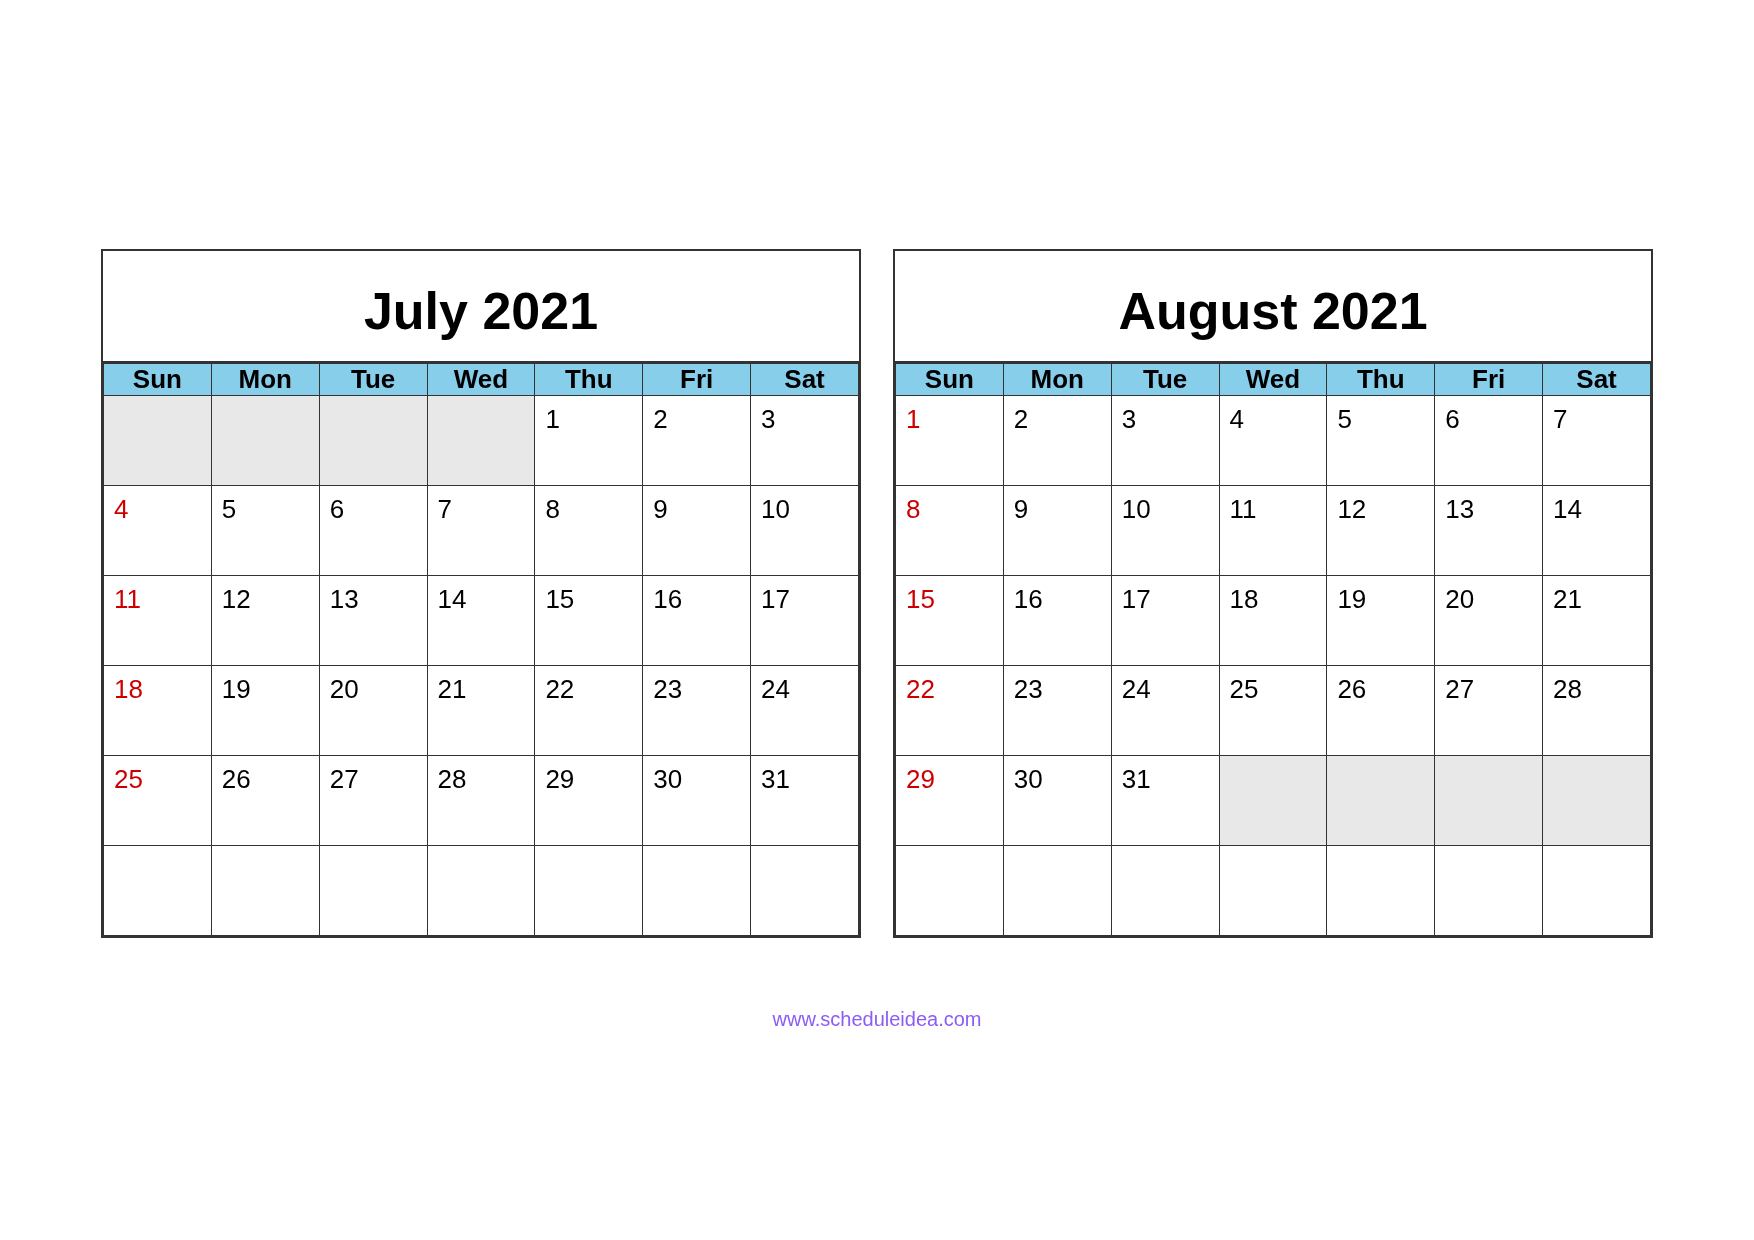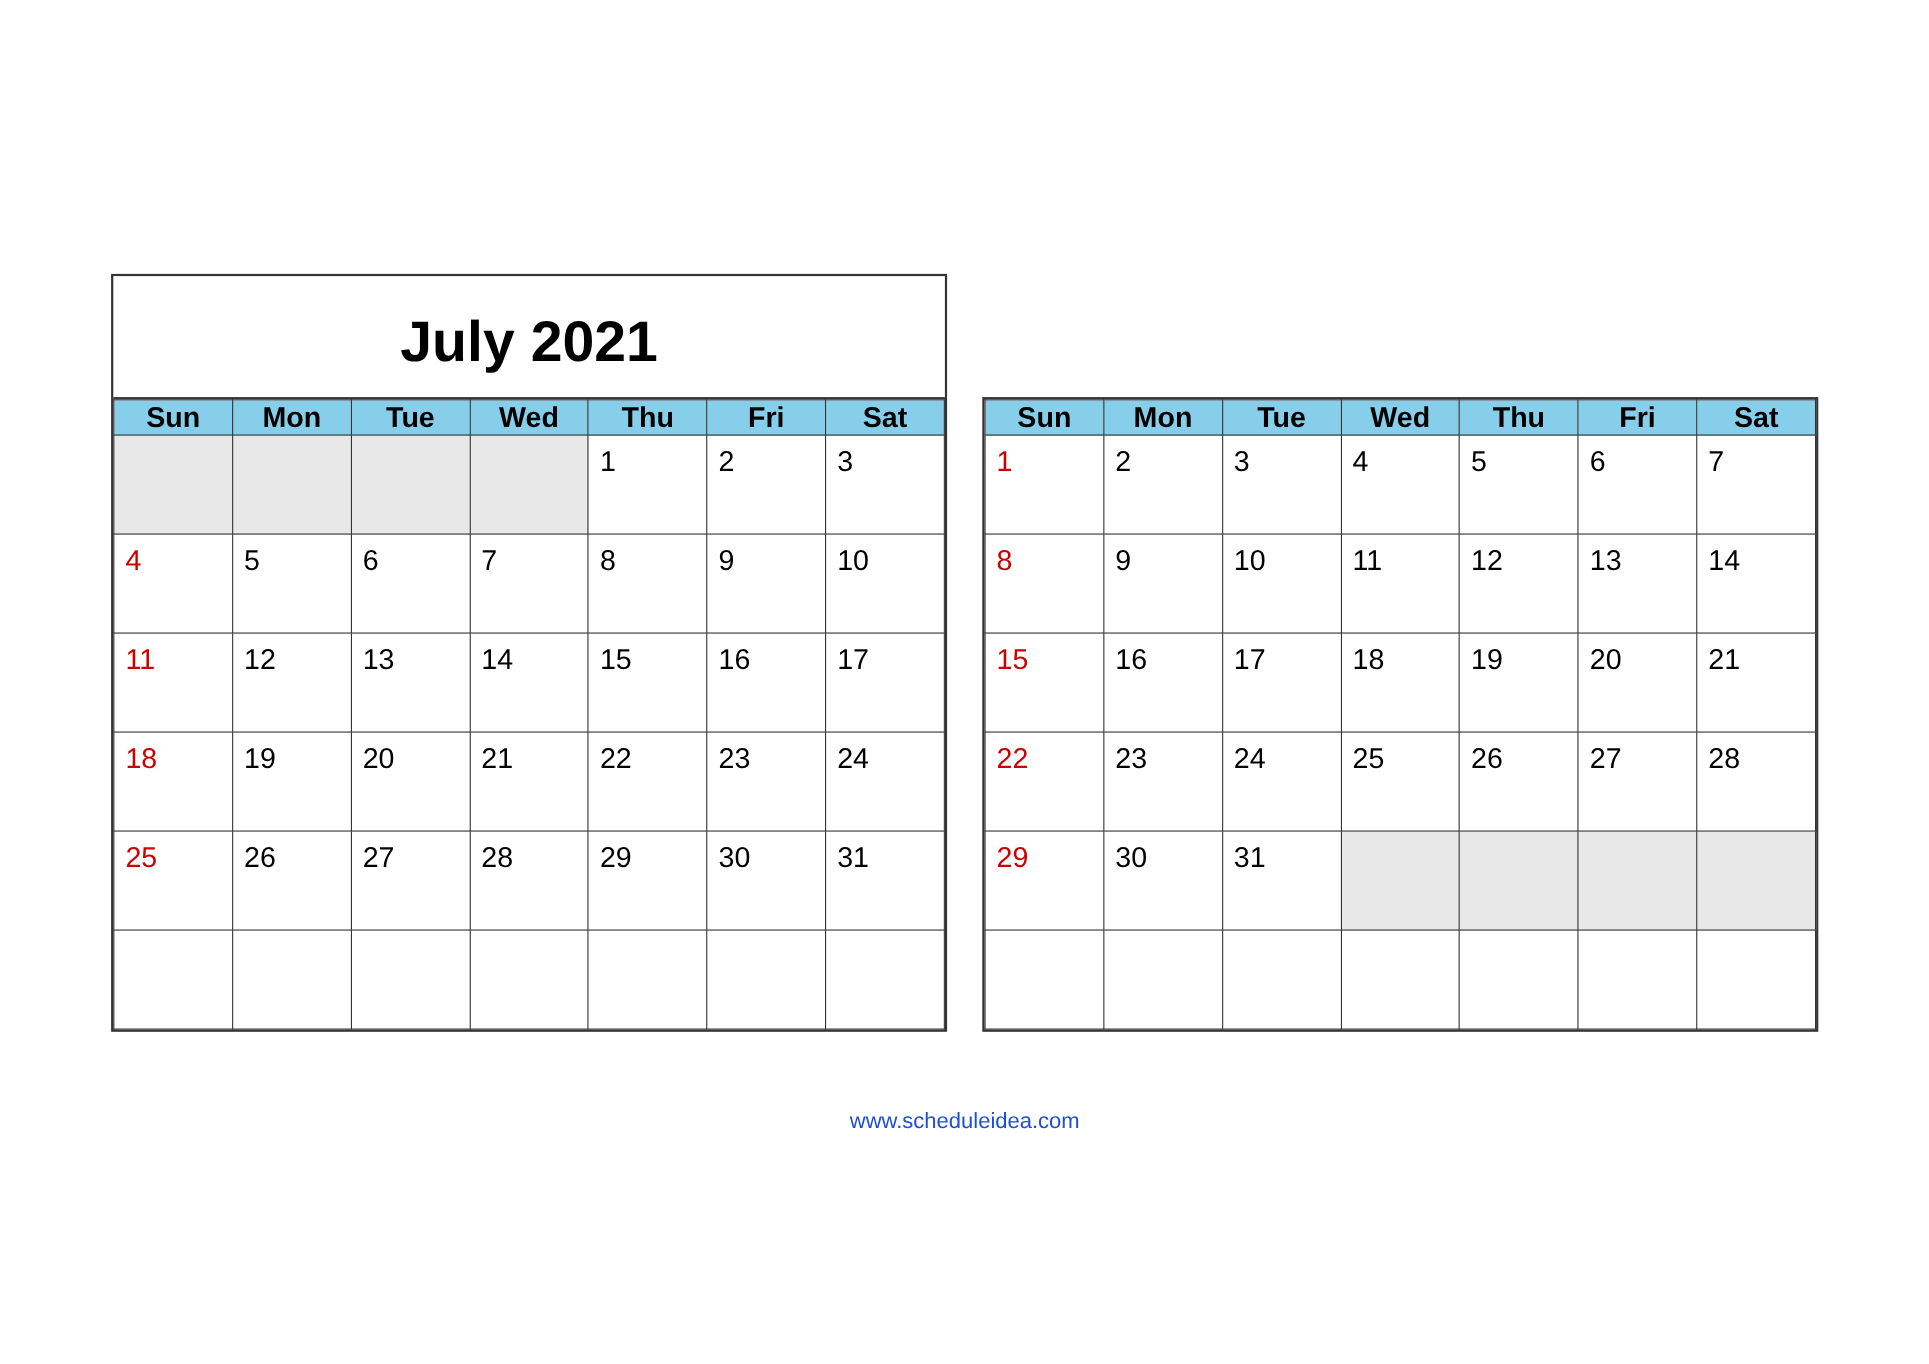--- a/index.html
+++ b/index.html
@@ -54,21 +54,21 @@
     }
     .calendar table td.sunday {
       color: #cc0000;
     }
     .calendar table td.empty {
       background-color: #e8e8e8;
     }
     .footer {
       margin-top: 30px;
       font-size: 20px;
-      color: #1d4ed8;
+      color: #8b5cf6;
       text-align: center;
     }
   </style>
 </head>
 <body>
 
 <div class="calendars-wrapper">
 
   <div class="calendar">
     <div class="calendar-title">July 2021</div>
@@ -137,20 +137,21 @@
             <td></td>
             <td></td>
             <td></td>
             <td></td>
           </tr>
         </tbody>
     </table>
   </div>
 
   <div class="calendar">
+    <div class="calendar-title">August 2021</div>
     <table>
       <thead>
         <tr>
           <th>Sun</th>
           <th>Mon</th>
           <th>Tue</th>
           <th>Wed</th>
           <th>Thu</th>
           <th>Fri</th>
           <th>Sat</th>

